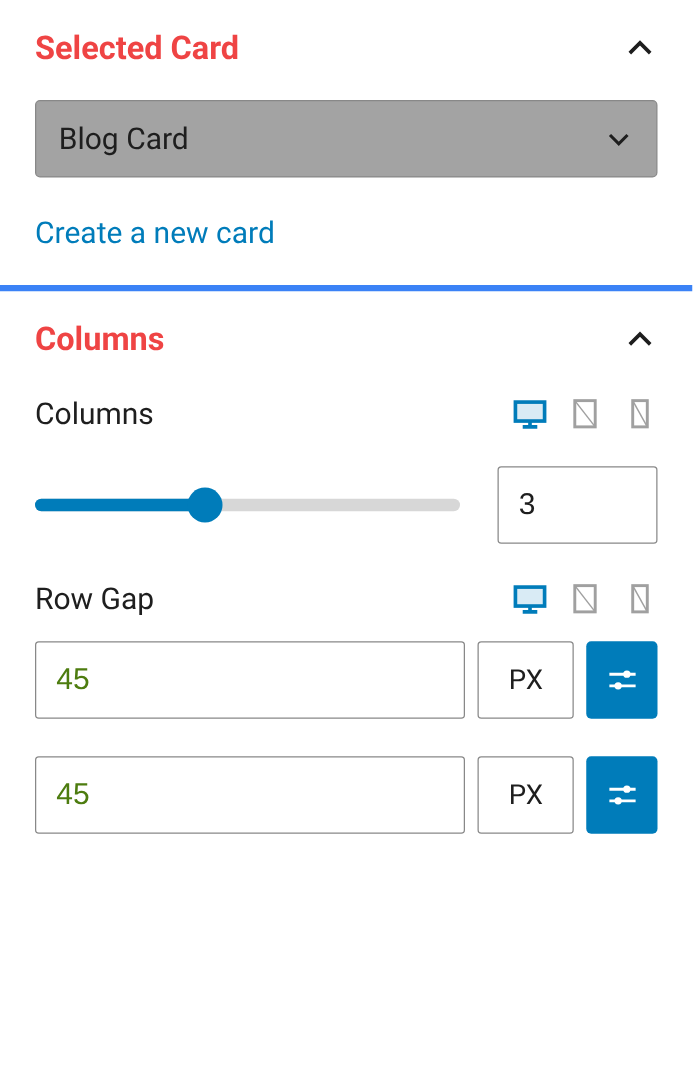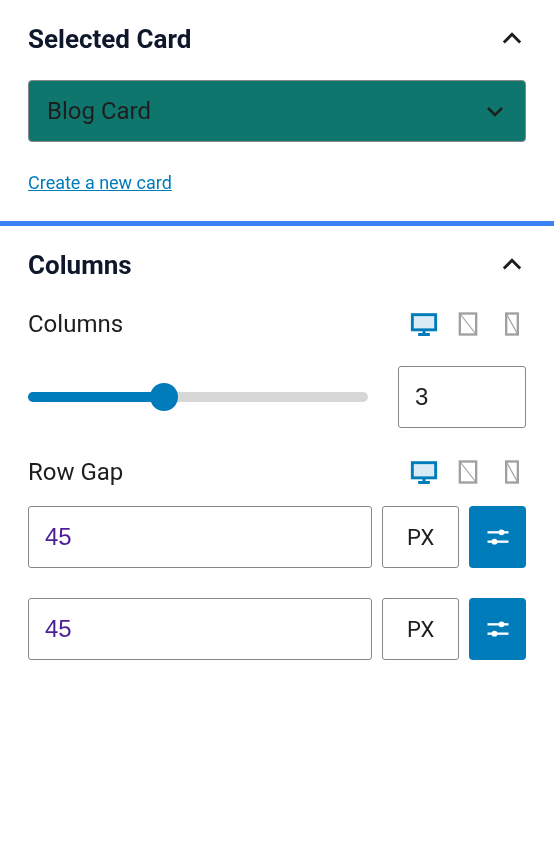--- a/index.html
+++ b/index.html
@@ -17,57 +17,56 @@
   }
   .panel-header {
     display: flex;
     align-items: center;
     justify-content: space-between;
     cursor: pointer;
   }
   .panel-title {
     font-size: 26px;
     font-weight: 700;
-    color: #0f172a;
+    color: #ef4444;
   }
   .chevron-up {
     width: 28px;
     height: 28px;
     display: flex;
     align-items: center;
     justify-content: center;
   }
   .chevron-up svg { width: 28px; height: 28px; }
   .select-wrap {
     margin-top: 26px;
     position: relative;
   }
   .select-box {
     width: 100%;
     border: 1.5px solid #888;
     border-radius: 4px;
     padding: 16px 18px;
     font-size: 24px;
     color: #1e1e1e;
-    background: #0f766e;
+    background: #a3a3a3;
     display: flex;
     align-items: center;
     justify-content: space-between;
     cursor: pointer;
   }
   .select-box .chev {
     display: flex;
   }
   .link-row {
     margin-top: 30px;
   }
   .link-row a {
     color: #007cba;
-    font-size: 18px;
-    text-decoration: underline;
+    font-size: 24px;
     cursor: pointer;
   }
   .field-row {
     margin-top: 30px;
   }
   .field-head {
     display: flex;
     align-items: center;
     justify-content: space-between;
   }
@@ -136,21 +135,21 @@
     align-items: stretch;
     gap: 10px;
     margin-top: 20px;
   }
   .gap-text-input {
     flex: 1;
     border: 1.5px solid #888;
     border-radius: 3px;
     padding: 16px 16px;
     font-size: 24px;
-    color: #4c1d95;
+    color: #4d7c0f;
     background: #fff;
   }
   .unit-box {
     border: 1.5px solid #888;
     border-radius: 3px;
     padding: 0 24px;
     display: flex;
     align-items: center;
     font-size: 22px;
     color: #1e1e1e;

